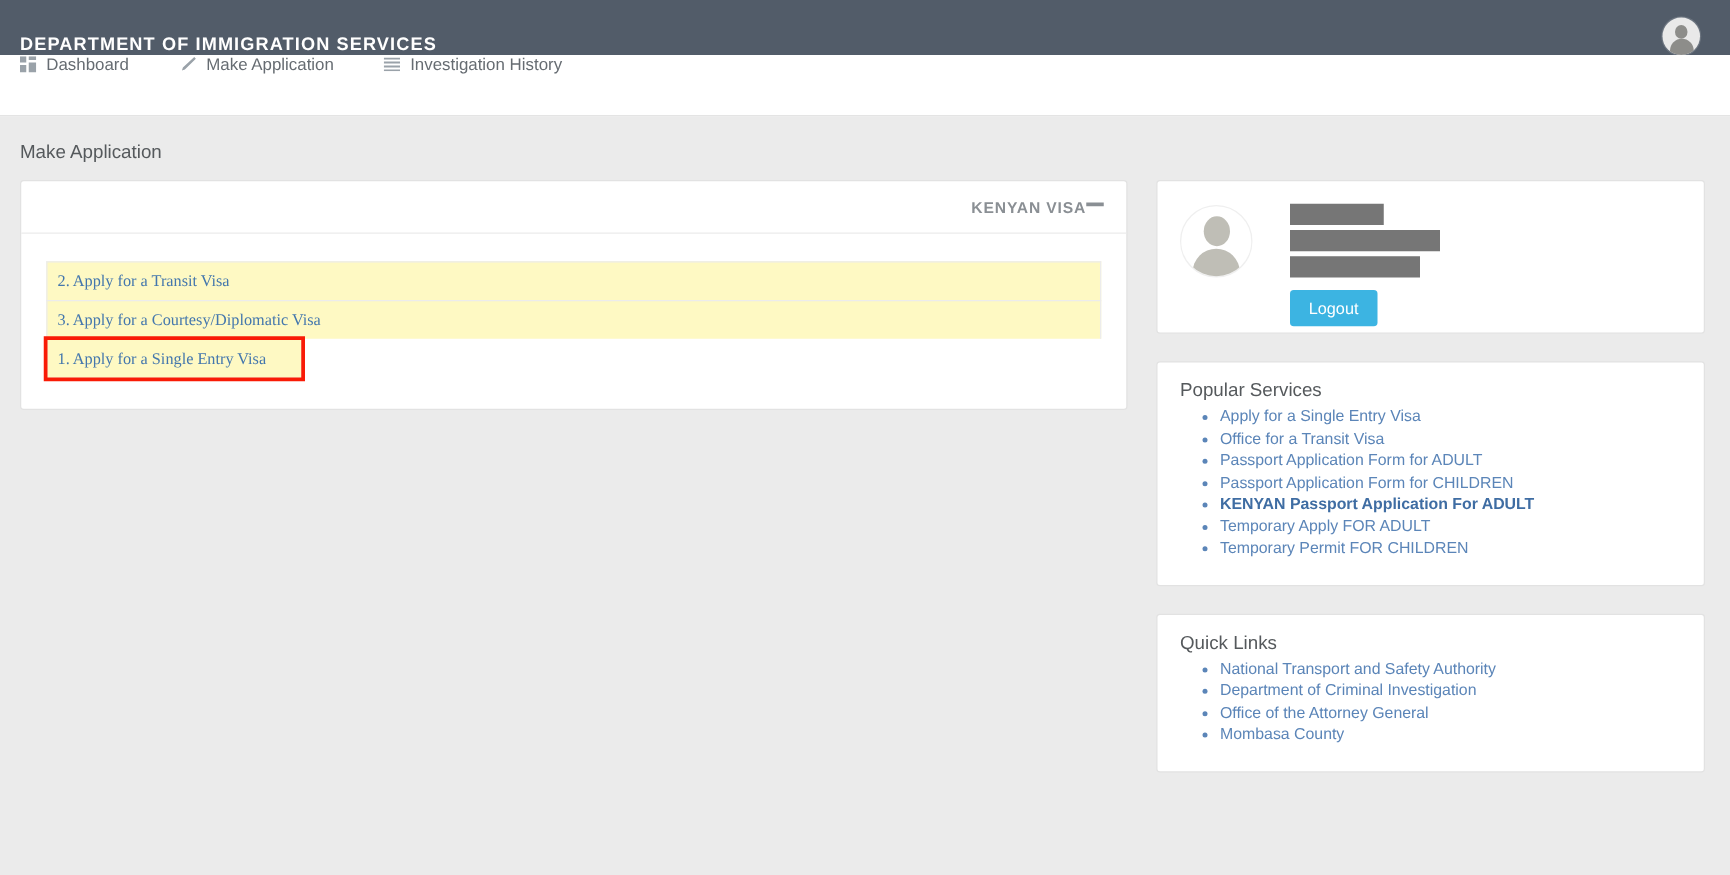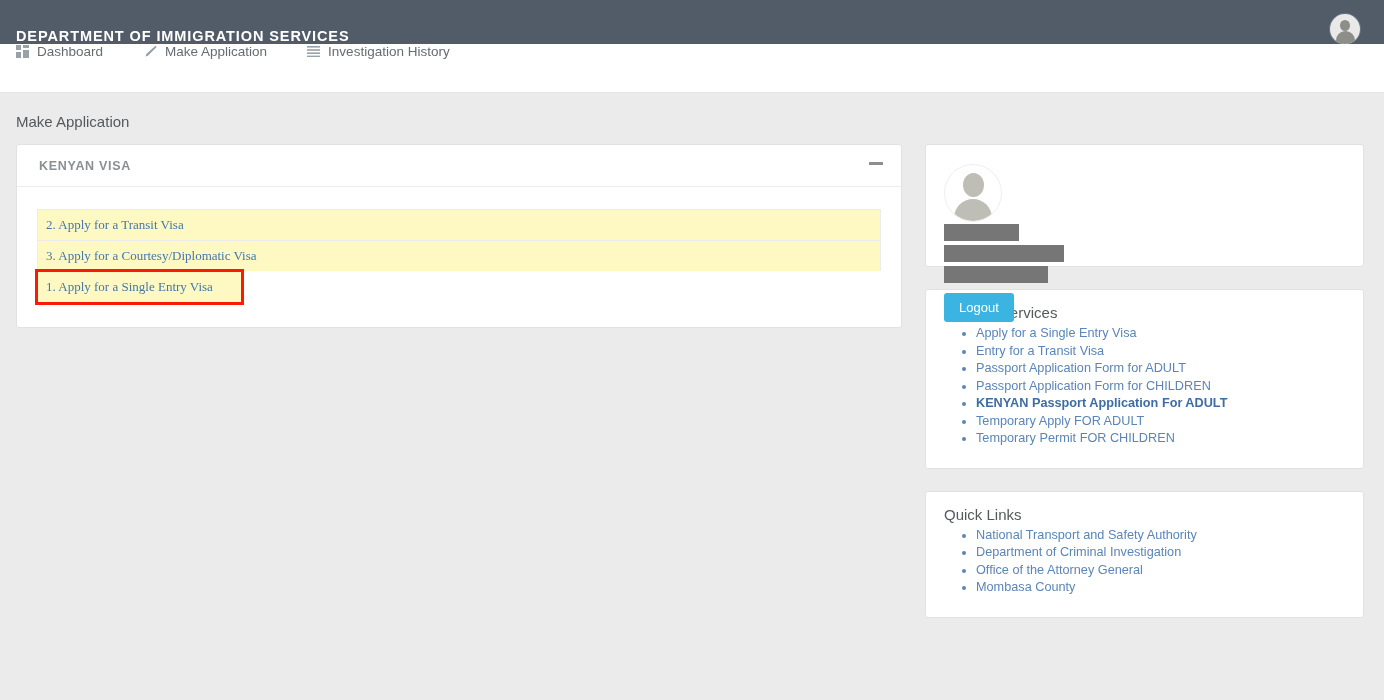--- a/index.html
+++ b/index.html
@@ -88,21 +88,21 @@
 
   
   .panel {
     background: #ffffff;
     border: 1px solid #e2e2e2;
     border-radius: 3px;
   }
   .panel-head {
     display: flex;
     align-items: center;
-    justify-content: space-between;
+    justify-content: flex-end;
     padding: 14px 18px 13px 22px;
     border-bottom: 1px solid #ececec;
   }
   .panel-title {
     font-size: 12.5px;
     font-weight: bold;
     letter-spacing: 0.7px;
     color: #8a8f94;
   }
   .collapse-btn {
@@ -142,23 +142,22 @@
   .card {
     background: #ffffff;
     border: 1px solid #e2e2e2;
     border-radius: 3px;
     margin-bottom: 22px;
   }
   .profile-card {
     padding: 16px 18px 20px 18px;
     display: flex;
     align-items: flex-start;
-    gap: 0;
+    gap: 30px;
     height: 123px;
-    flex-direction: column;
   }
   .profile-avatar {
     width: 58px; height: 58px;
     border-radius: 50%;
     background: #ffffff;
     border: 1px solid #efefef;
     position: relative;
     overflow: hidden;
     flex: 0 0 58px;
     margin-top: 3px;
@@ -308,21 +307,21 @@
         <div class="redaction" style="width:120px"></div>
         <div class="redaction" style="width:104px"></div>
         <button class="btn-logout">Logout</button>
       </div>
     </div>
 
     <div class="card links-card">
       <h3 class="links-title">Popular Services</h3>
       <ul>
         <li><a href="#">Apply for a Single Entry Visa</a></li>
-        <li><a href="#">Entry for a Transit Visa</a></li>
+        <li><a href="#">Office for a Transit Visa</a></li>
         <li><a href="#">Passport Application Form for ADULT</a></li>
         <li><a href="#">Passport Application Form for CHILDREN</a></li>
         <li class="bold"><a href="#">KENYAN Passport Application For ADULT</a></li>
         <li><a href="#">Temporary Apply FOR ADULT</a></li>
         <li><a href="#">Temporary Permit FOR CHILDREN</a></li>
       </ul>
     </div>
 
     <div class="card links-card">
       <h3 class="links-title">Quick Links</h3>

